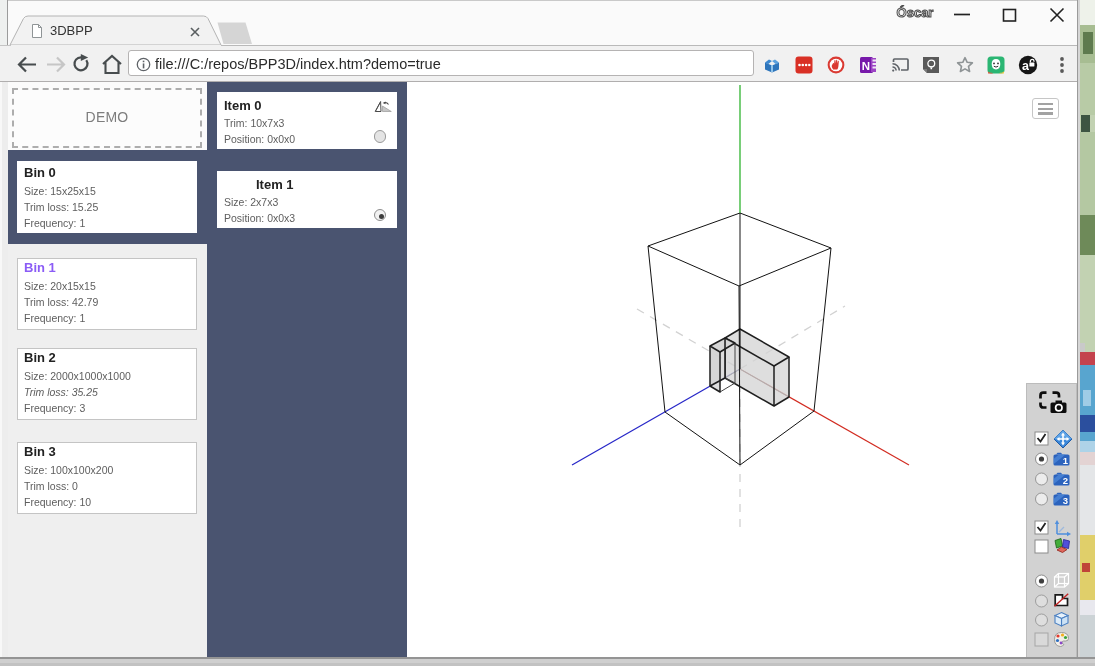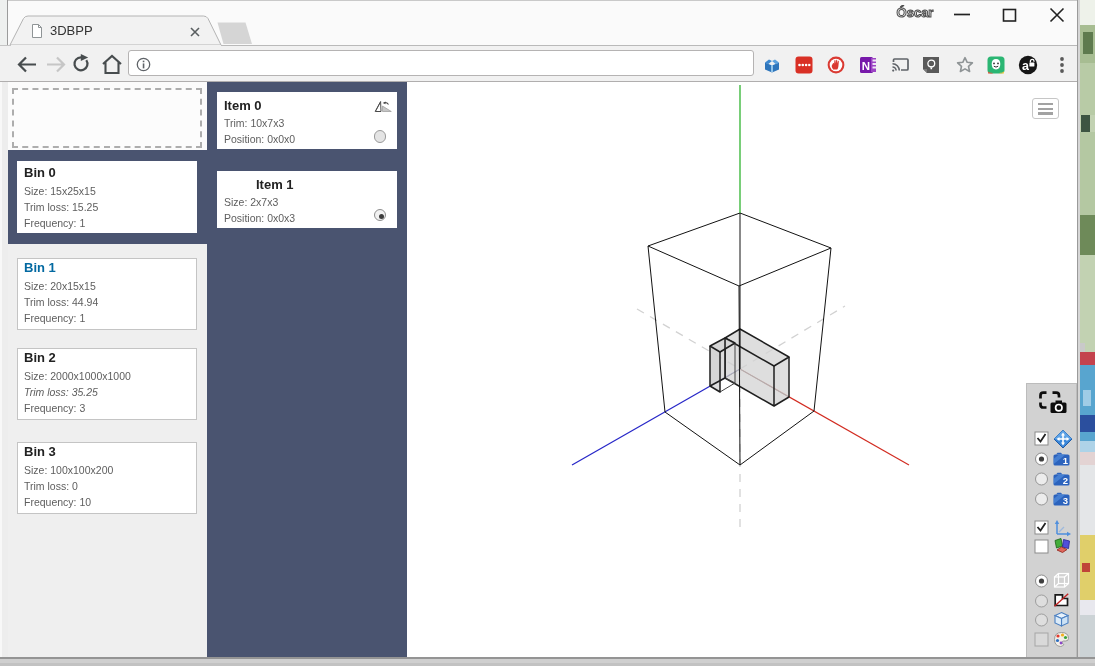--- a/index.html
+++ b/index.html
@@ -82,20 +82,21 @@
   <svg class="abs" style="left:101px;top:53px;" width="22" height="24" viewBox="0 0 22 24">
     <path d="M2 11 L11 3 L20 11 M4.5 9 L4.5 20 L17.5 20 L17.5 9" stroke="#474c4e" stroke-width="2.1" fill="none"></path>
   </svg>
 
   <div class="abs" style="left:128px;top:50px;width:626px;height:26px;background:#fff;border:1px solid #b5b3b3;border-radius:3px;"></div>
   <svg class="abs" style="left:136px;top:56.5px;" width="15" height="15" viewBox="0 0 14 14">
     <circle cx="7" cy="7" r="5.8" fill="none" stroke="#5f6368" stroke-width="1.2"></circle>
     <rect x="6.3" y="3.4" width="1.5" height="1.5" fill="#5f6368"></rect>
     <rect x="6.3" y="6" width="1.5" height="4.6" fill="#5f6368"></rect>
   </svg>
+  <div class="abs" style="left:155px;top:55.5px;font-size:14.5px;color:#2b2b2b;">file:///C:/repos/BPP3D/index.htm?demo=true</div>
 
   <svg class="abs" style="left:763px;top:56px;" width="18" height="18" viewBox="0 0 18 18">
     <path d="M2 6.5 L9 9.5 L16 6.5 L16 13.5 L9 16.5 L2 13.5 Z" fill="#2e75bb"></path>
     <path d="M2 6.5 L6 3.5 L9 5 L5 8.2 Z" fill="#3b87cf"></path>
     <path d="M16 6.5 L12 3.5 L9 5 L13 8.2 Z" fill="#5aa0dd"></path>
     <rect x="8" y="9" width="2" height="7" fill="#8fc3ea"></rect>
   </svg>
   <svg class="abs" style="left:795px;top:56px;" width="18" height="18" viewBox="0 0 18 18">
     <rect x="0.5" y="0.5" width="17" height="17" rx="3" fill="#d93025"></rect>
     <circle cx="4.5" cy="9" r="1.3" fill="#fff"></circle>
@@ -155,33 +156,34 @@
 
   <div class="abs" style="left:0;top:82px;width:1077px;height:584px;background:#fff;"></div>
 
   <div class="abs" style="left:0;top:82px;width:8px;height:584px;background:#ededed;"></div>
   <div class="abs" style="left:0;top:82px;width:2px;height:584px;background:#f8f8f8;"></div>
 
   <div class="abs" style="left:8px;top:82px;width:399px;height:584px;background:#4a5470;"></div>
 
   <div class="abs" style="left:8px;top:82px;width:199px;height:68px;background:#fbfbfb;"></div>
   <div class="abs" style="left:12px;top:88px;width:190px;height:60px;border:2px dashed #adadad;background:#fcfcfc;"></div>
+  <div class="abs" style="left:12px;top:108.5px;width:190px;text-align:center;font-size:14px;color:#7d7d7d;letter-spacing:0.2px;">DEMO</div>
 
   <div class="abs" style="left:8px;top:244px;width:199px;height:422px;background:#efefef;"></div>
 
   <div class="abs" style="left:17px;top:161px;width:180px;height:72px;background:#fff;"></div>
   <div class="abs" style="left:24px;top:165px;font-size:13px;font-weight:bold;color:#222;">Bin 0</div>
   <div class="abs" style="left:24px;top:185px;font-size:10.5px;color:#5e5e5e;">Size: 15x25x15</div>
   <div class="abs" style="left:24px;top:201px;font-size:10.5px;color:#5e5e5e;">Trim loss: 15.25</div>
   <div class="abs" style="left:24px;top:217px;font-size:10.5px;color:#5e5e5e;">Frequency: 1</div>
 
   <div class="abs" style="left:17px;top:258px;width:180px;height:72px;background:#fff;border:1px solid #c4c4c4;"></div>
-  <div class="abs" style="left:24px;top:260px;font-size:13px;font-weight:bold;color:#0369a1;">Bin 1</div>
+  <div class="abs" style="left:24px;top:260px;font-size:13px;font-weight:bold;color:#8b5cf6;">Bin 1</div>
   <div class="abs" style="left:24px;top:280px;font-size:10.5px;color:#5e5e5e;">Size: 20x15x15</div>
-  <div class="abs" style="left:24px;top:296px;font-size:10.5px;color:#5e5e5e;">Trim loss: 44.94</div>
+  <div class="abs" style="left:24px;top:296px;font-size:10.5px;color:#5e5e5e;">Trim loss: 42.79</div>
   <div class="abs" style="left:24px;top:312px;font-size:10.5px;color:#5e5e5e;">Frequency: 1</div>
 
   <div class="abs" style="left:17px;top:348px;width:180px;height:72px;background:#fff;border:1px solid #c4c4c4;"></div>
   <div class="abs" style="left:24px;top:350px;font-size:13px;font-weight:bold;color:#222;">Bin 2</div>
   <div class="abs" style="left:24px;top:370px;font-size:10.5px;color:#5e5e5e;">Size: 2000x1000x1000</div>
   <div class="abs" style="left:24px;top:386px;font-size:10.5px;color:#5e5e5e;font-style:italic;">Trim loss: 35.25</div>
   <div class="abs" style="left:24px;top:402px;font-size:10.5px;color:#5e5e5e;">Frequency: 3</div>
 
   <div class="abs" style="left:17px;top:442px;width:180px;height:72px;background:#fff;border:1px solid #c4c4c4;"></div>
   <div class="abs" style="left:24px;top:444px;font-size:13px;font-weight:bold;color:#222;">Bin 3</div>

